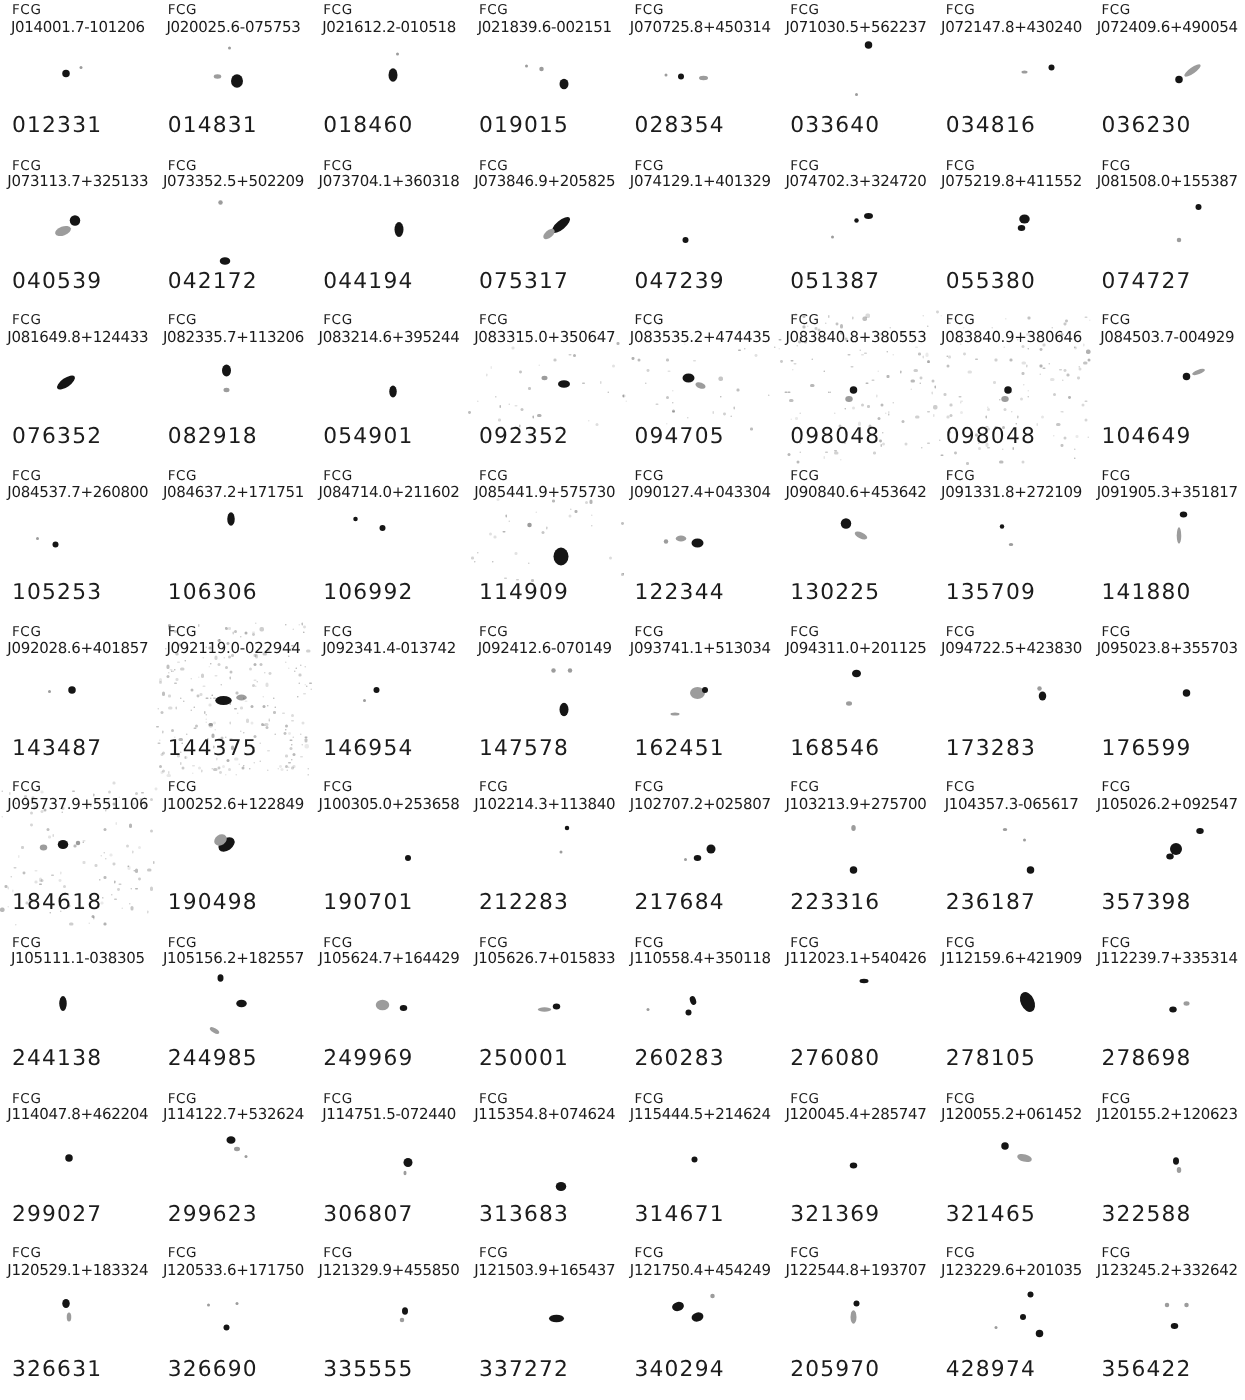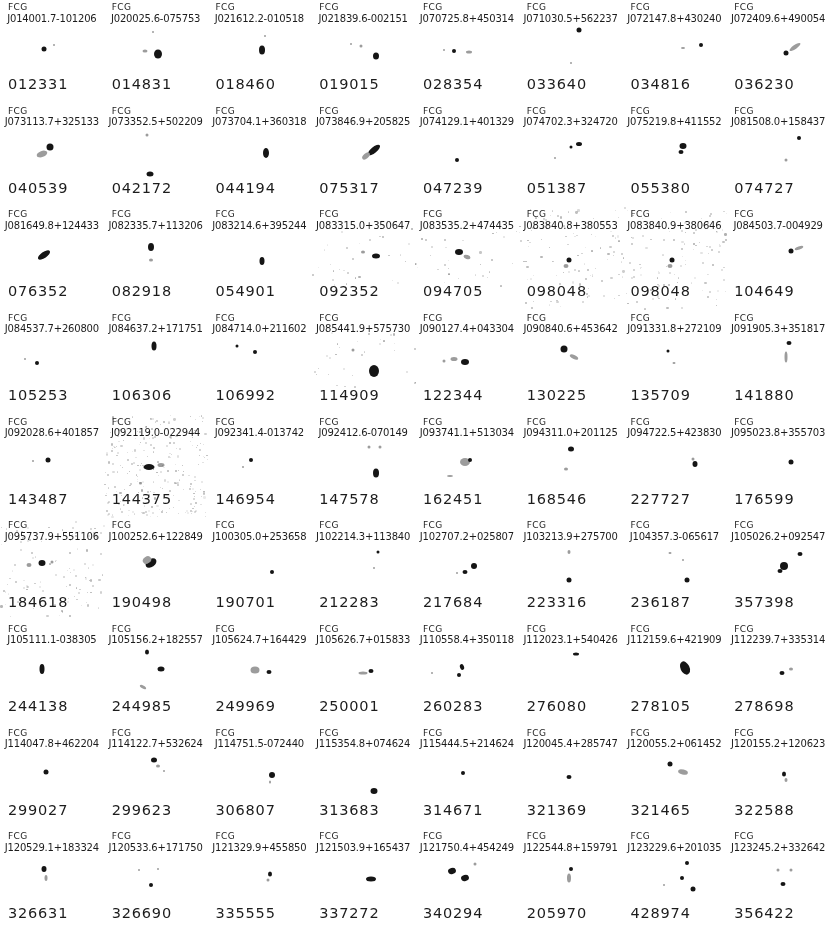--- a/index.html
+++ b/index.html
@@ -151,21 +151,21 @@
       <span class="fcg">FCG</span>
       <span class="desig">J075219.8+411552</span>
       <div class="stamp">
         <div class="blob" style="left: 58%; top: 34%; width: 7px; height: 6px; background: rgb(21, 21, 21); transform: translate(-50%, -50%) rotate(0deg);"></div>
         <div class="blob" style="left: 56%; top: 46%; width: 5px; height: 4px; background: rgb(21, 21, 21); transform: translate(-50%, -50%) rotate(0deg);"></div>
       </div>
       <span class="sid">055380</span>
     </div>
     <div class="cell">
       <span class="fcg">FCG</span>
-      <span class="desig">J081508.0+158437</span>
+      <span class="desig">J081508.0+155387</span>
       <div class="stamp">
         <div class="blob" style="left: 70%; top: 18%; width: 4px; height: 4px; background: rgb(21, 21, 21); transform: translate(-50%, -50%) rotate(0deg);"></div>
         <div class="blob" style="left: 58%; top: 62%; width: 3px; height: 3px; background: rgb(156, 156, 156); transform: translate(-50%, -50%) rotate(0deg);"></div>
       </div>
       <span class="sid">074727</span>
     </div>
     <div class="cell">
       <span class="fcg">FCG</span>
       <span class="desig">J081649.8+124433</span>
       <div class="stamp">
@@ -913,21 +913,21 @@
       </div>
       <span class="sid">168546</span>
     </div>
     <div class="cell">
       <span class="fcg">FCG</span>
       <span class="desig">J094722.5+423830</span>
       <div class="stamp">
         <div class="blob" style="left: 70%; top: 48%; width: 5px; height: 6px; background: rgb(21, 21, 21); transform: translate(-50%, -50%) rotate(0deg);"></div>
         <div class="blob" style="left: 68%; top: 38%; width: 3px; height: 3px; background: rgb(156, 156, 156); transform: translate(-50%, -50%) rotate(0deg);"></div>
       </div>
-      <span class="sid">227727</span>
+      <span class="sid">173283</span>
     </div>
     <div class="cell">
       <span class="fcg">FCG</span>
       <span class="desig">J095023.8+355703</span>
       <div class="stamp">
         <div class="blob" style="left: 62%; top: 44%; width: 5px; height: 5px; background: rgb(21, 21, 21); transform: translate(-50%, -50%) rotate(0deg);"></div>
       </div>
       <span class="sid">176599</span>
     </div>
     <div class="cell">
@@ -1296,21 +1296,21 @@
       <span class="desig">J121750.4+454249</span>
       <div class="stamp">
         <div class="blob" style="left: 36%; top: 33%; width: 8px; height: 6px; background: rgb(21, 21, 21); transform: translate(-50%, -50%) rotate(-15deg);"></div>
         <div class="blob" style="left: 48%; top: 48%; width: 8px; height: 6px; background: rgb(21, 21, 21); transform: translate(-50%, -50%) rotate(-15deg);"></div>
         <div class="blob" style="left: 58%; top: 20%; width: 3px; height: 3px; background: rgb(156, 156, 156); transform: translate(-50%, -50%) rotate(0deg);"></div>
       </div>
       <span class="sid">340294</span>
     </div>
     <div class="cell">
       <span class="fcg">FCG</span>
-      <span class="desig">J122544.8+159791</span>
+      <span class="desig">J122544.8+193707</span>
       <div class="stamp">
         <div class="blob" style="left: 50%; top: 30%; width: 4px; height: 4px; background: rgb(21, 21, 21); transform: translate(-50%, -50%) rotate(0deg);"></div>
         <div class="blob" style="left: 48%; top: 48%; width: 4px; height: 9px; background: rgb(156, 156, 156); transform: translate(-50%, -50%) rotate(0deg);"></div>
       </div>
       <span class="sid">205970</span>
     </div>
     <div class="cell">
       <span class="fcg">FCG</span>
       <span class="desig">J123229.6+201035</span>
       <div class="stamp">

